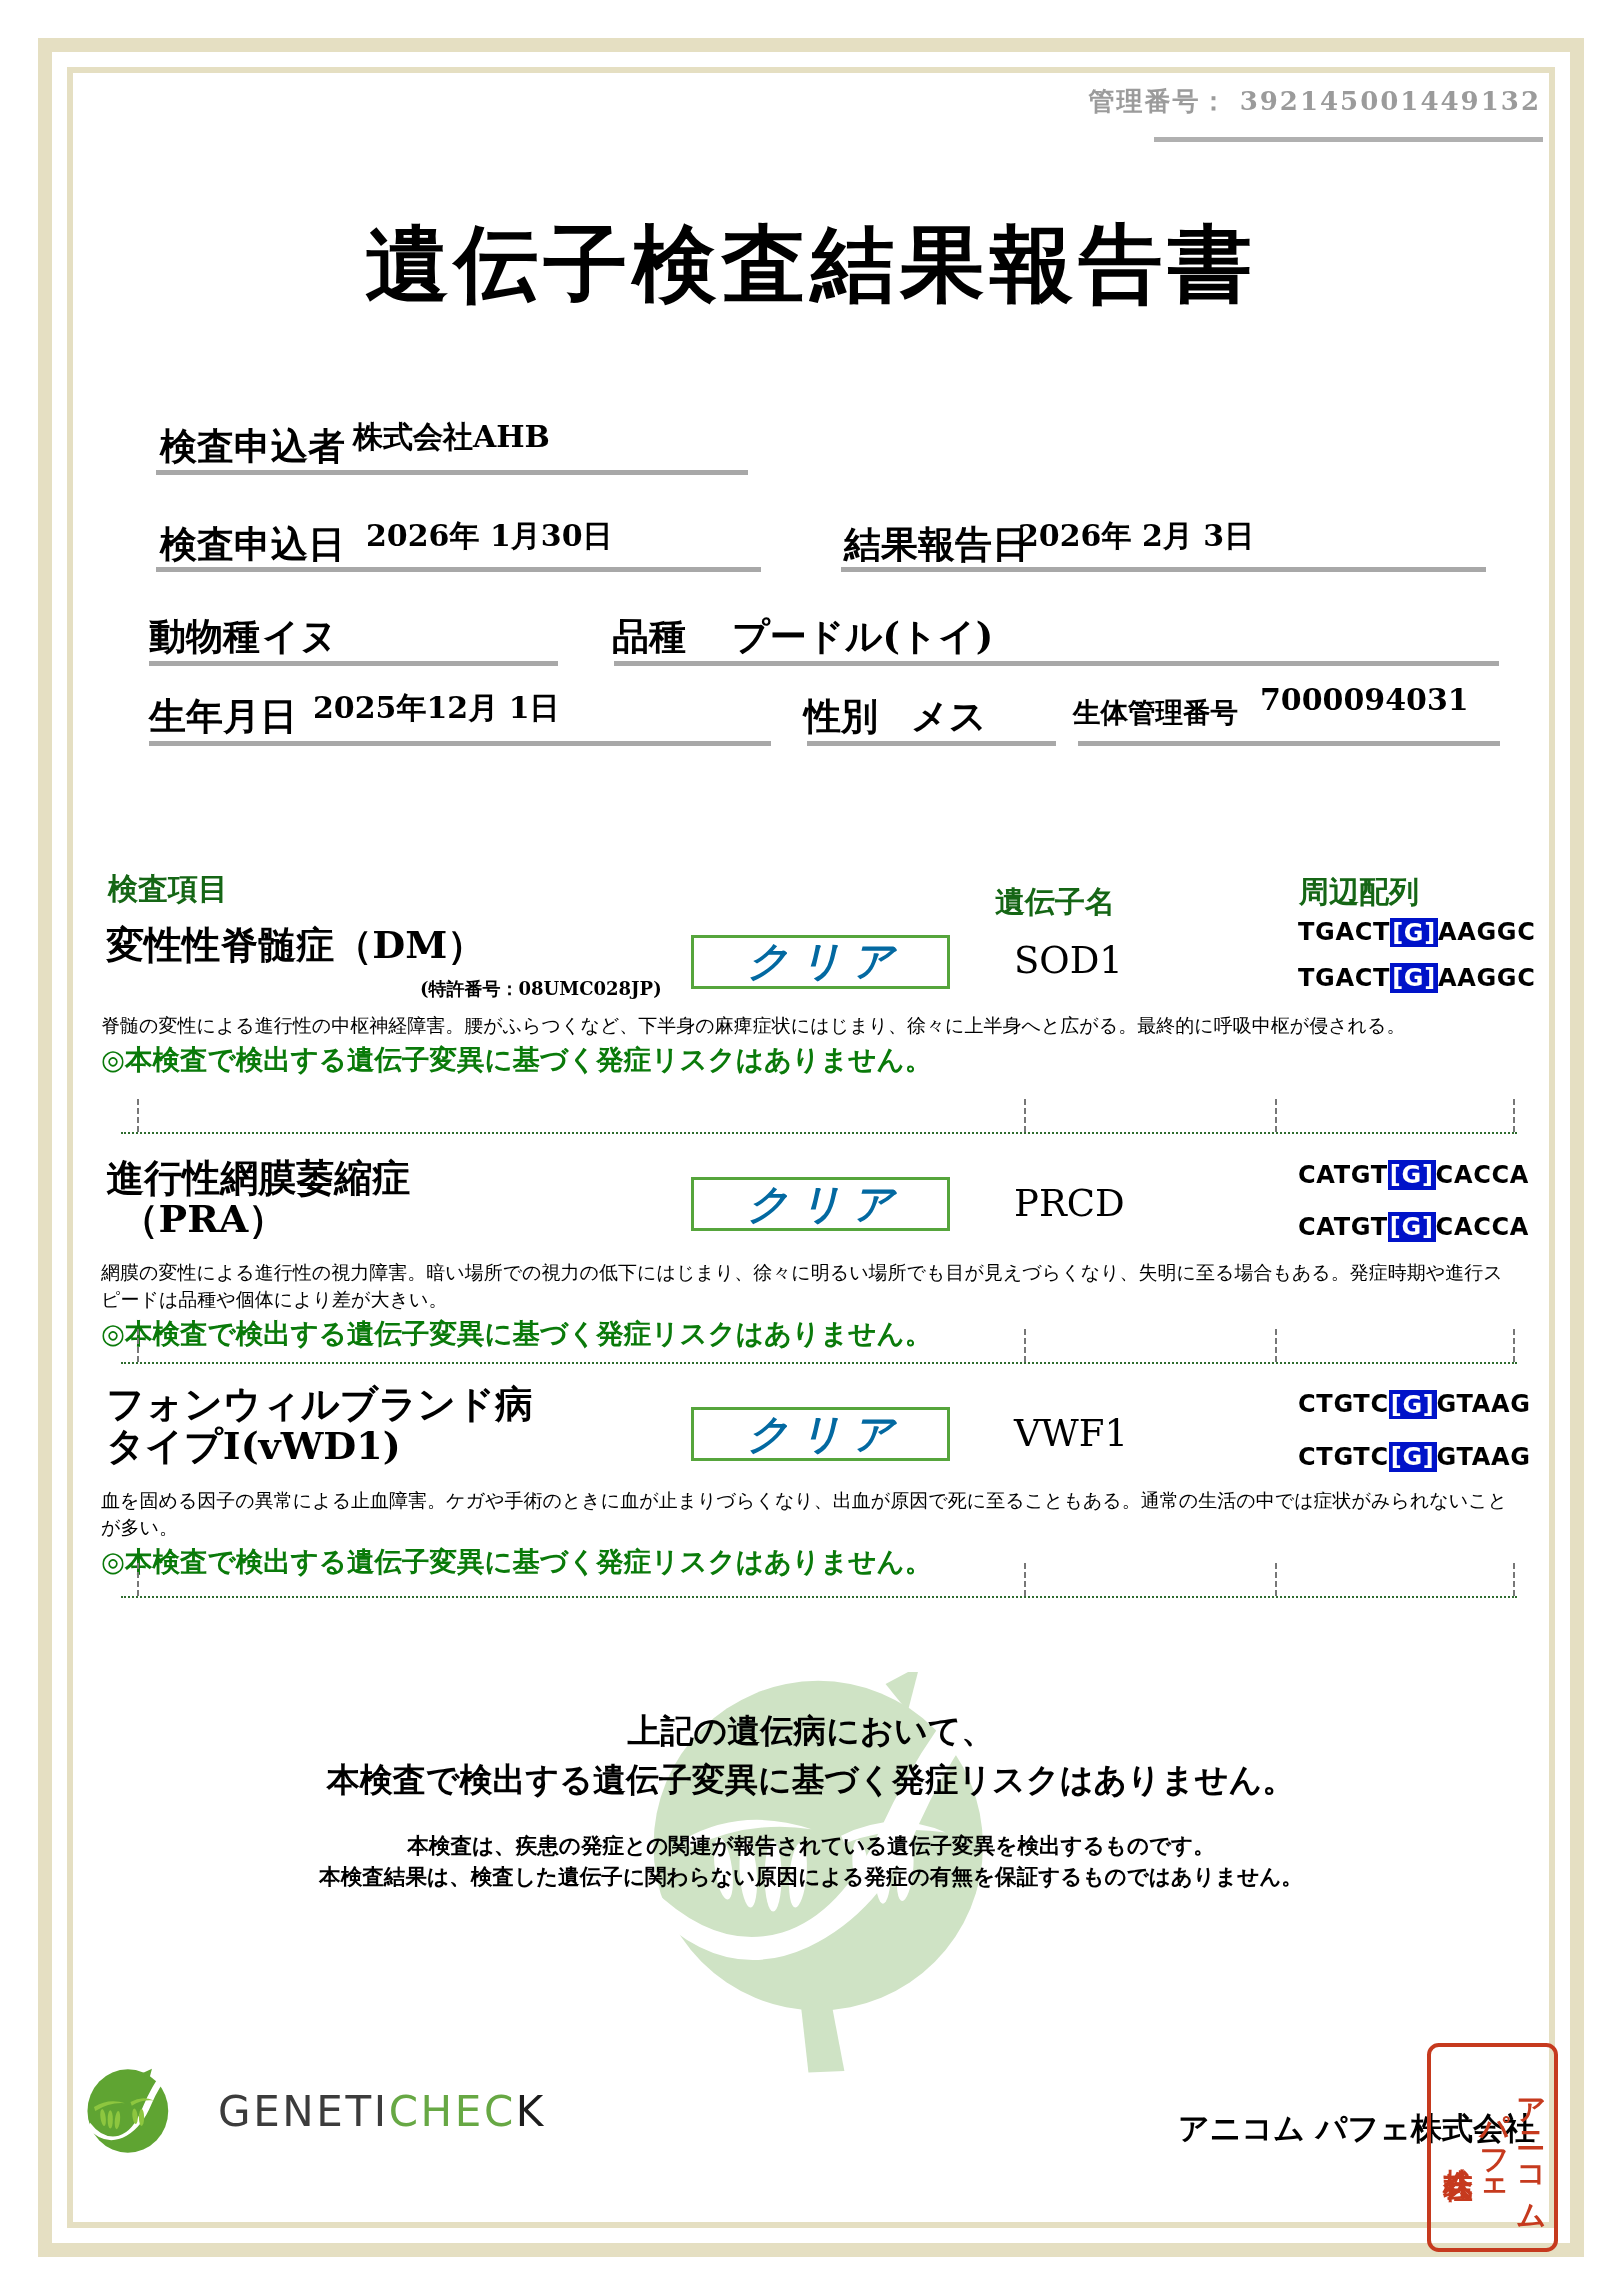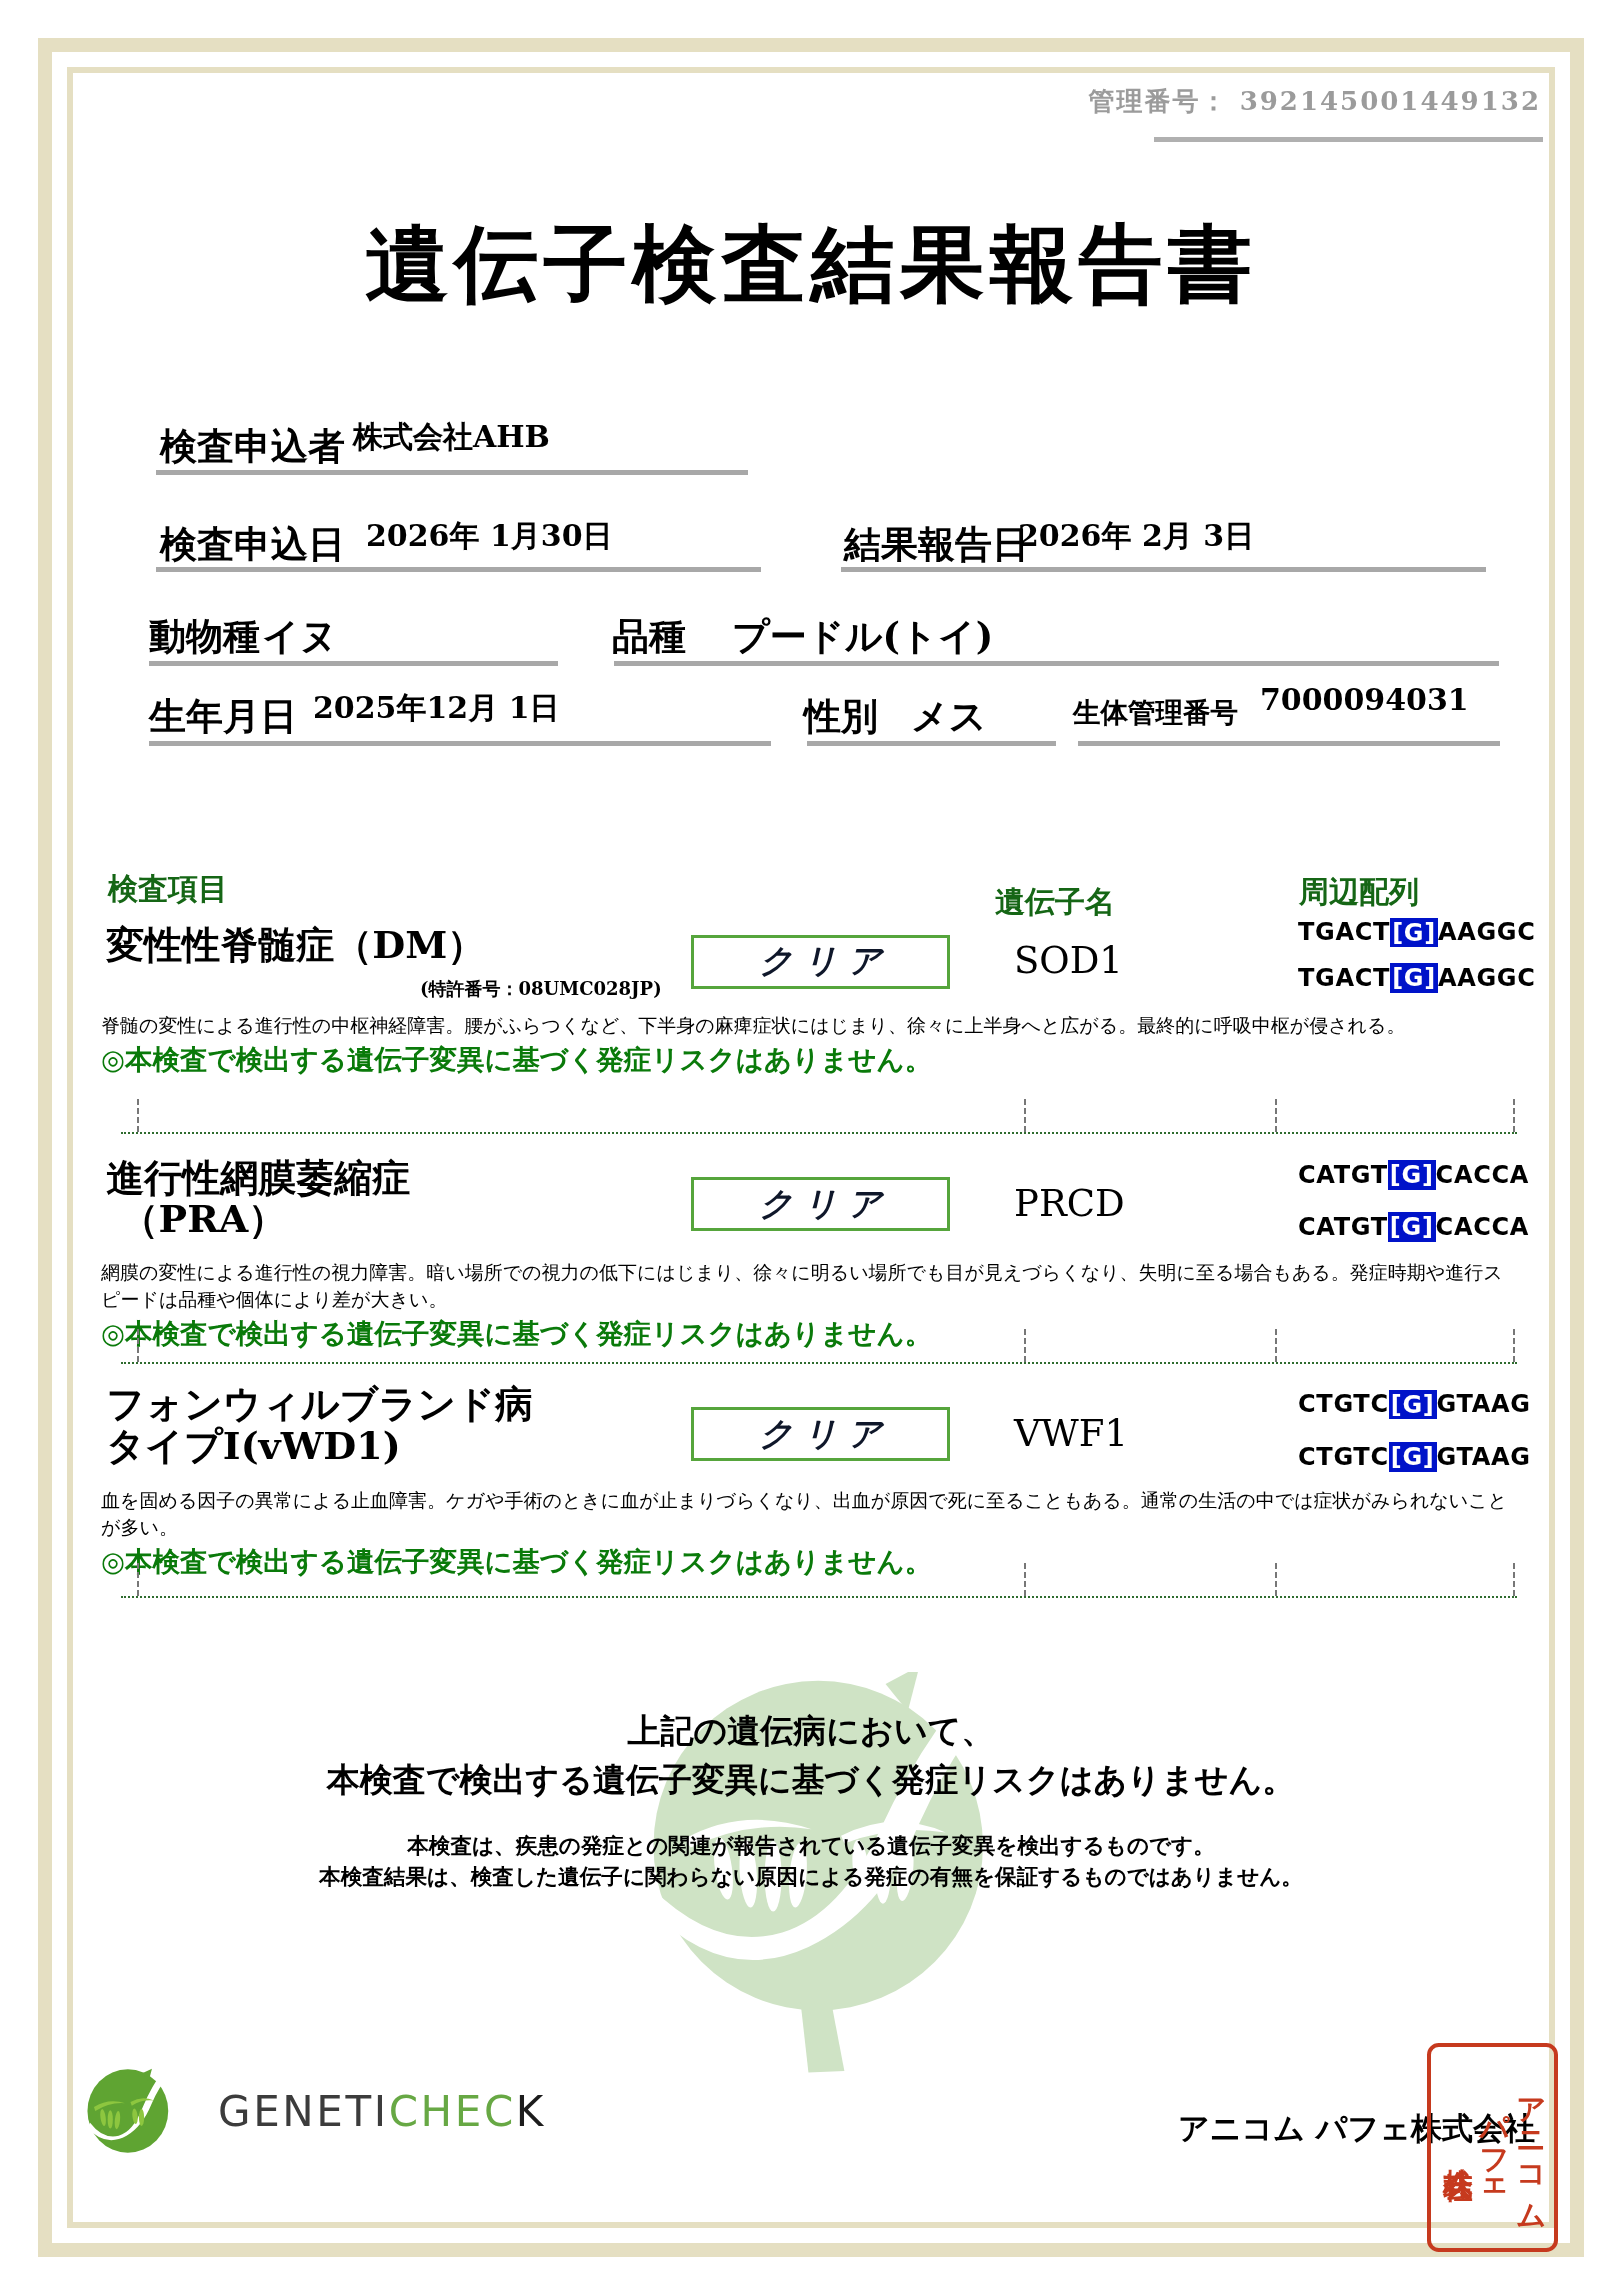--- a/index.html
+++ b/index.html
@@ -23,21 +23,21 @@
   .uline{position:absolute;height:5.2px;background:#a8a8a8;}
   
   .colhead{position:absolute;font-size:30px;font-weight:700;color:#156615;white-space:nowrap;}
   
   .sect{position:absolute;left:101px;width:1417px;}
   .dname{position:absolute;left:5.2px;font-size:38px;font-weight:700;white-space:nowrap;line-height:1.05;}
   .dname2{position:absolute;left:5.2px;font-size:38px;font-weight:700;white-space:nowrap;line-height:1.05;}
   .dnote{position:absolute;left:319px;font-size:18px;font-weight:600;white-space:nowrap;}
   .rbox{position:absolute;left:590px;width:253px;height:48px;border:3.3px solid #56a53c;
         display:flex;align-items:center;justify-content:center;}
-  .rbox span{font-size:33px;color:#0f172a;letter-spacing:10.5px;padding-left:10.5px;
+  .rbox span{font-size:41px;color:#0369a1;letter-spacing:10.5px;padding-left:10.5px;
              font-style:italic;font-weight:600;}
   .gene{position:absolute;left:913px;font-size:37px;font-weight:500;white-space:nowrap;}
   .seq{position:absolute;left:1197px;font-family:"DejaVu Sans","Liberation Sans",sans-serif;
        font-size:24px;font-weight:700;letter-spacing:0.7px;white-space:nowrap;}
   .seq .var{background:#0013c9;color:#ffffff;padding:0.7px 2px;}
   .descblock{position:absolute;left:0;width:1417px;}
   .desc{font-size:19px;line-height:1.4;font-weight:500;}
   .risk{font-size:27.5px;line-height:1.35;font-weight:700;color:#0a7a0a;margin-top:2.6px;}
   .divider{position:absolute;left:20px;width:1396px;height:34px;
            border-bottom:2.6px dotted #2e6b2e;}

